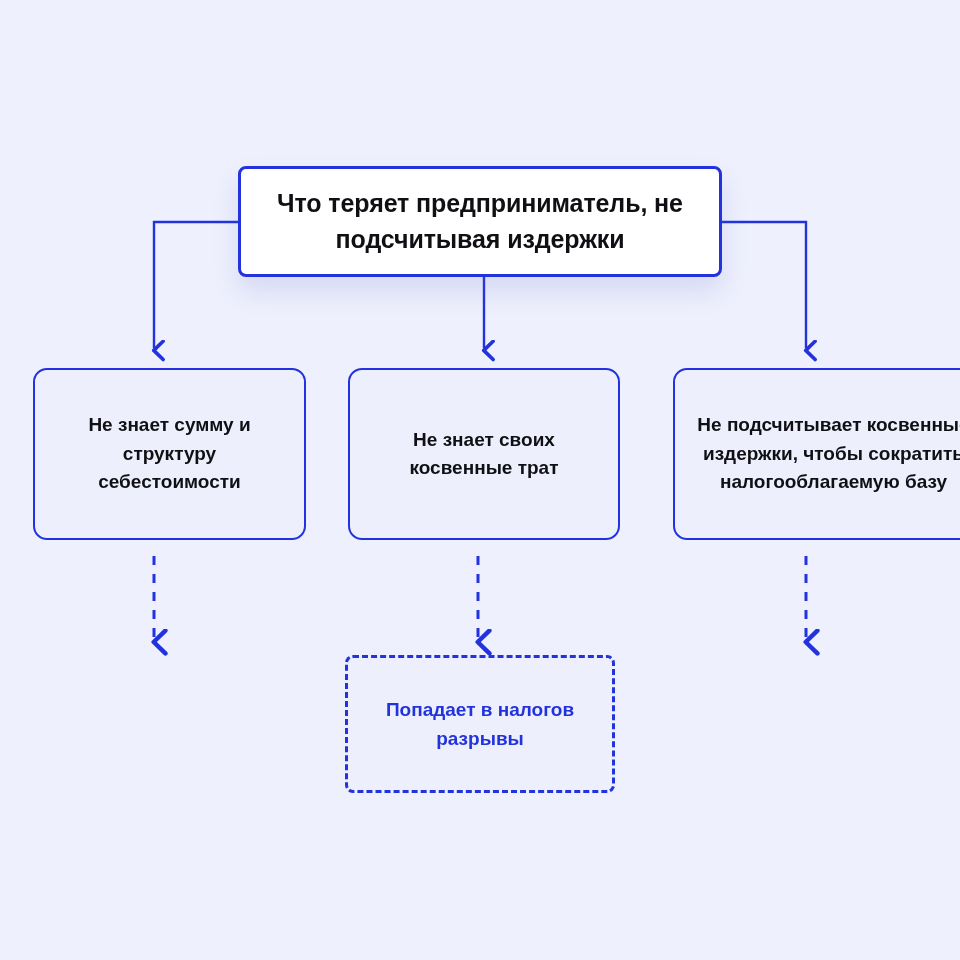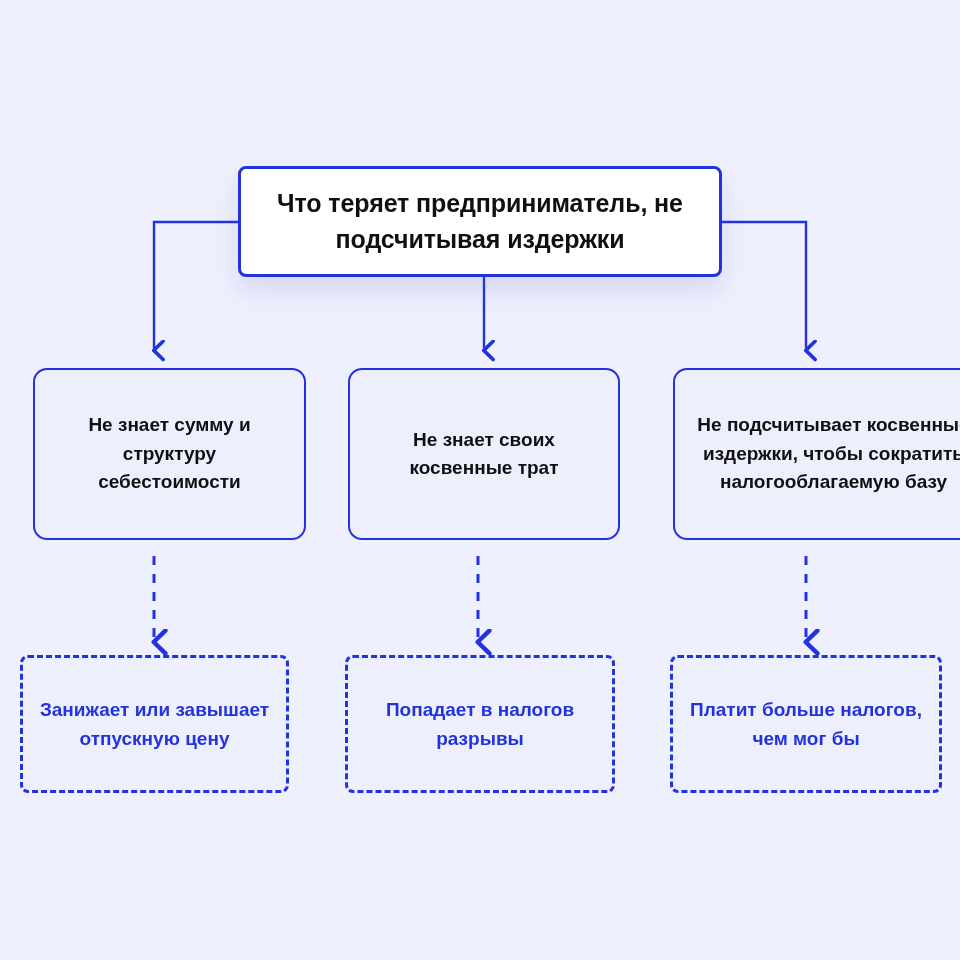--- a/index.html
+++ b/index.html
@@ -133,23 +133,17 @@
   <div class="node node-cause col-0">
     <span class="label">Не знает сумму и структуру себестоимости</span>
   </div>
   <div class="node node-cause col-1">
     <span class="label">Не знает своих косвенные трат</span>
   </div>
   <div class="node node-cause col-2">
     <span class="label">Не подсчитывает косвенные издержки, чтобы сократить налогооблагаемую базу</span>
   </div>
 
-  <div class="node node-effect col-0">
-    <span class="label">Занижает или завышает отпускную цену</span>
-  </div>
   <div class="node node-effect col-1">
     <span class="label">Попадает в налогов разрывы</span>
-  </div>
-  <div class="node node-effect col-2">
-    <span class="label">Платит больше налогов, чем мог бы</span>
   </div>
 
 </div>
 
 </body></html>

